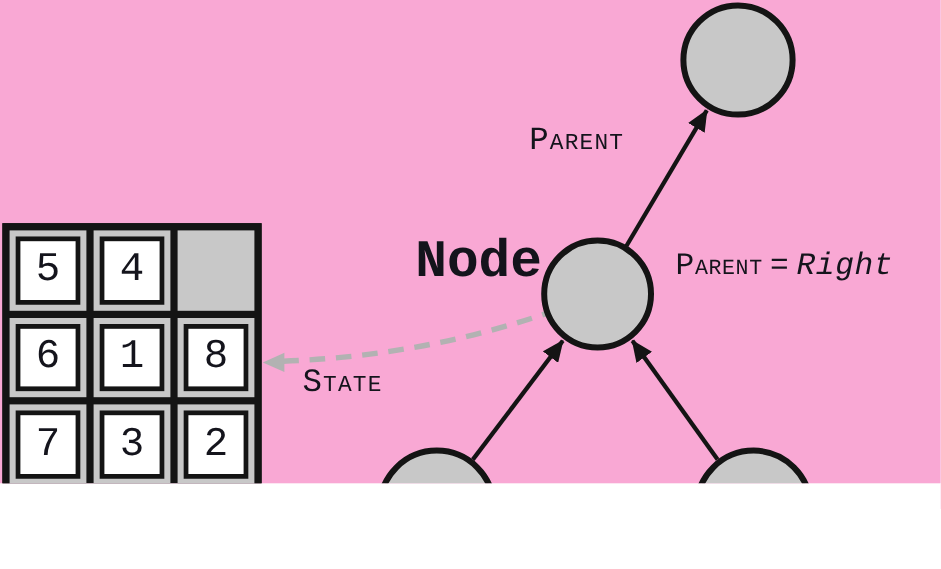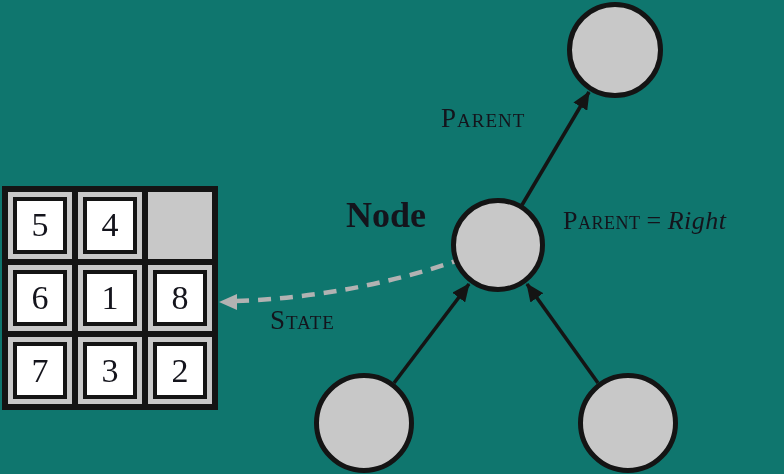--- a/index.html
+++ b/index.html
@@ -1,42 +1,42 @@
 <!DOCTYPE html>
 <html><head>
 <meta charset="utf-8">
 <style>
   html, body { margin: 0; padding: 0; background: #ffffff; }
   .canvas {
     position: relative;
     width: 784px;
-    height: 474px;
-    background: #0f766e;
+    height: 403px;
+    background: #f9a8d4;
     overflow: hidden;
-    font-family: Liberation Serif, serif;
+    font-family: Liberation Mono, monospace;
     color: #14141c;
   }
   .arrows { position: absolute; left: 0; top: 0; width: 784px; height: 474px; }
 
   .node {
     position: absolute;
     border-radius: 50%;
     background: #c8c8c8;
     border: 5px solid #141414;
     box-sizing: border-box;
   }
   .parent-node  { left: 567px; top:   2px; width: 96px;  height: 96px;  }
   .current-node { left: 451px; top: 198px; width: 94px;  height: 94px;  }
   .child-left   { left: 314px; top: 373px; width: 100px; height: 100px; }
   .child-right  { left: 578px; top: 373px; width: 100px; height: 100px; }
 
   .label { position: absolute; white-space: nowrap; }
   .parent-label { left: 441px; top: 103px; font-size: 27px; font-variant: small-caps; letter-spacing: 1px; }
-  .node-label   { left: 346px; top: 194px; font-size: 36px; font-weight: bold; }
-  .state-label  { left: 270px; top: 305px; font-size: 27px; font-variant: small-caps; letter-spacing: 1px; }
+  .node-label   { left: 346px; top: 194px; font-size: 44px; font-weight: bold; }
+  .state-label  { left: 252px; top: 305px; font-size: 27px; font-variant: small-caps; letter-spacing: 1px; }
   .attr-line    { font-size: 26px; font-variant: small-caps; letter-spacing: 0.5px; }
   .action-line  { left: 563px; top: 206px; }
   .pathcost-line{ left: 563px; top: 241px; }
   .attr-line .eq { font-variant: normal; margin: 0 6px; }
   .attr-line .val { font-variant: normal; }
   .attr-line .val.italic { font-style: italic; margin-top: 46px; }
 
   .puzzle {
     position: absolute;
     left: 2px; top: 186px;

